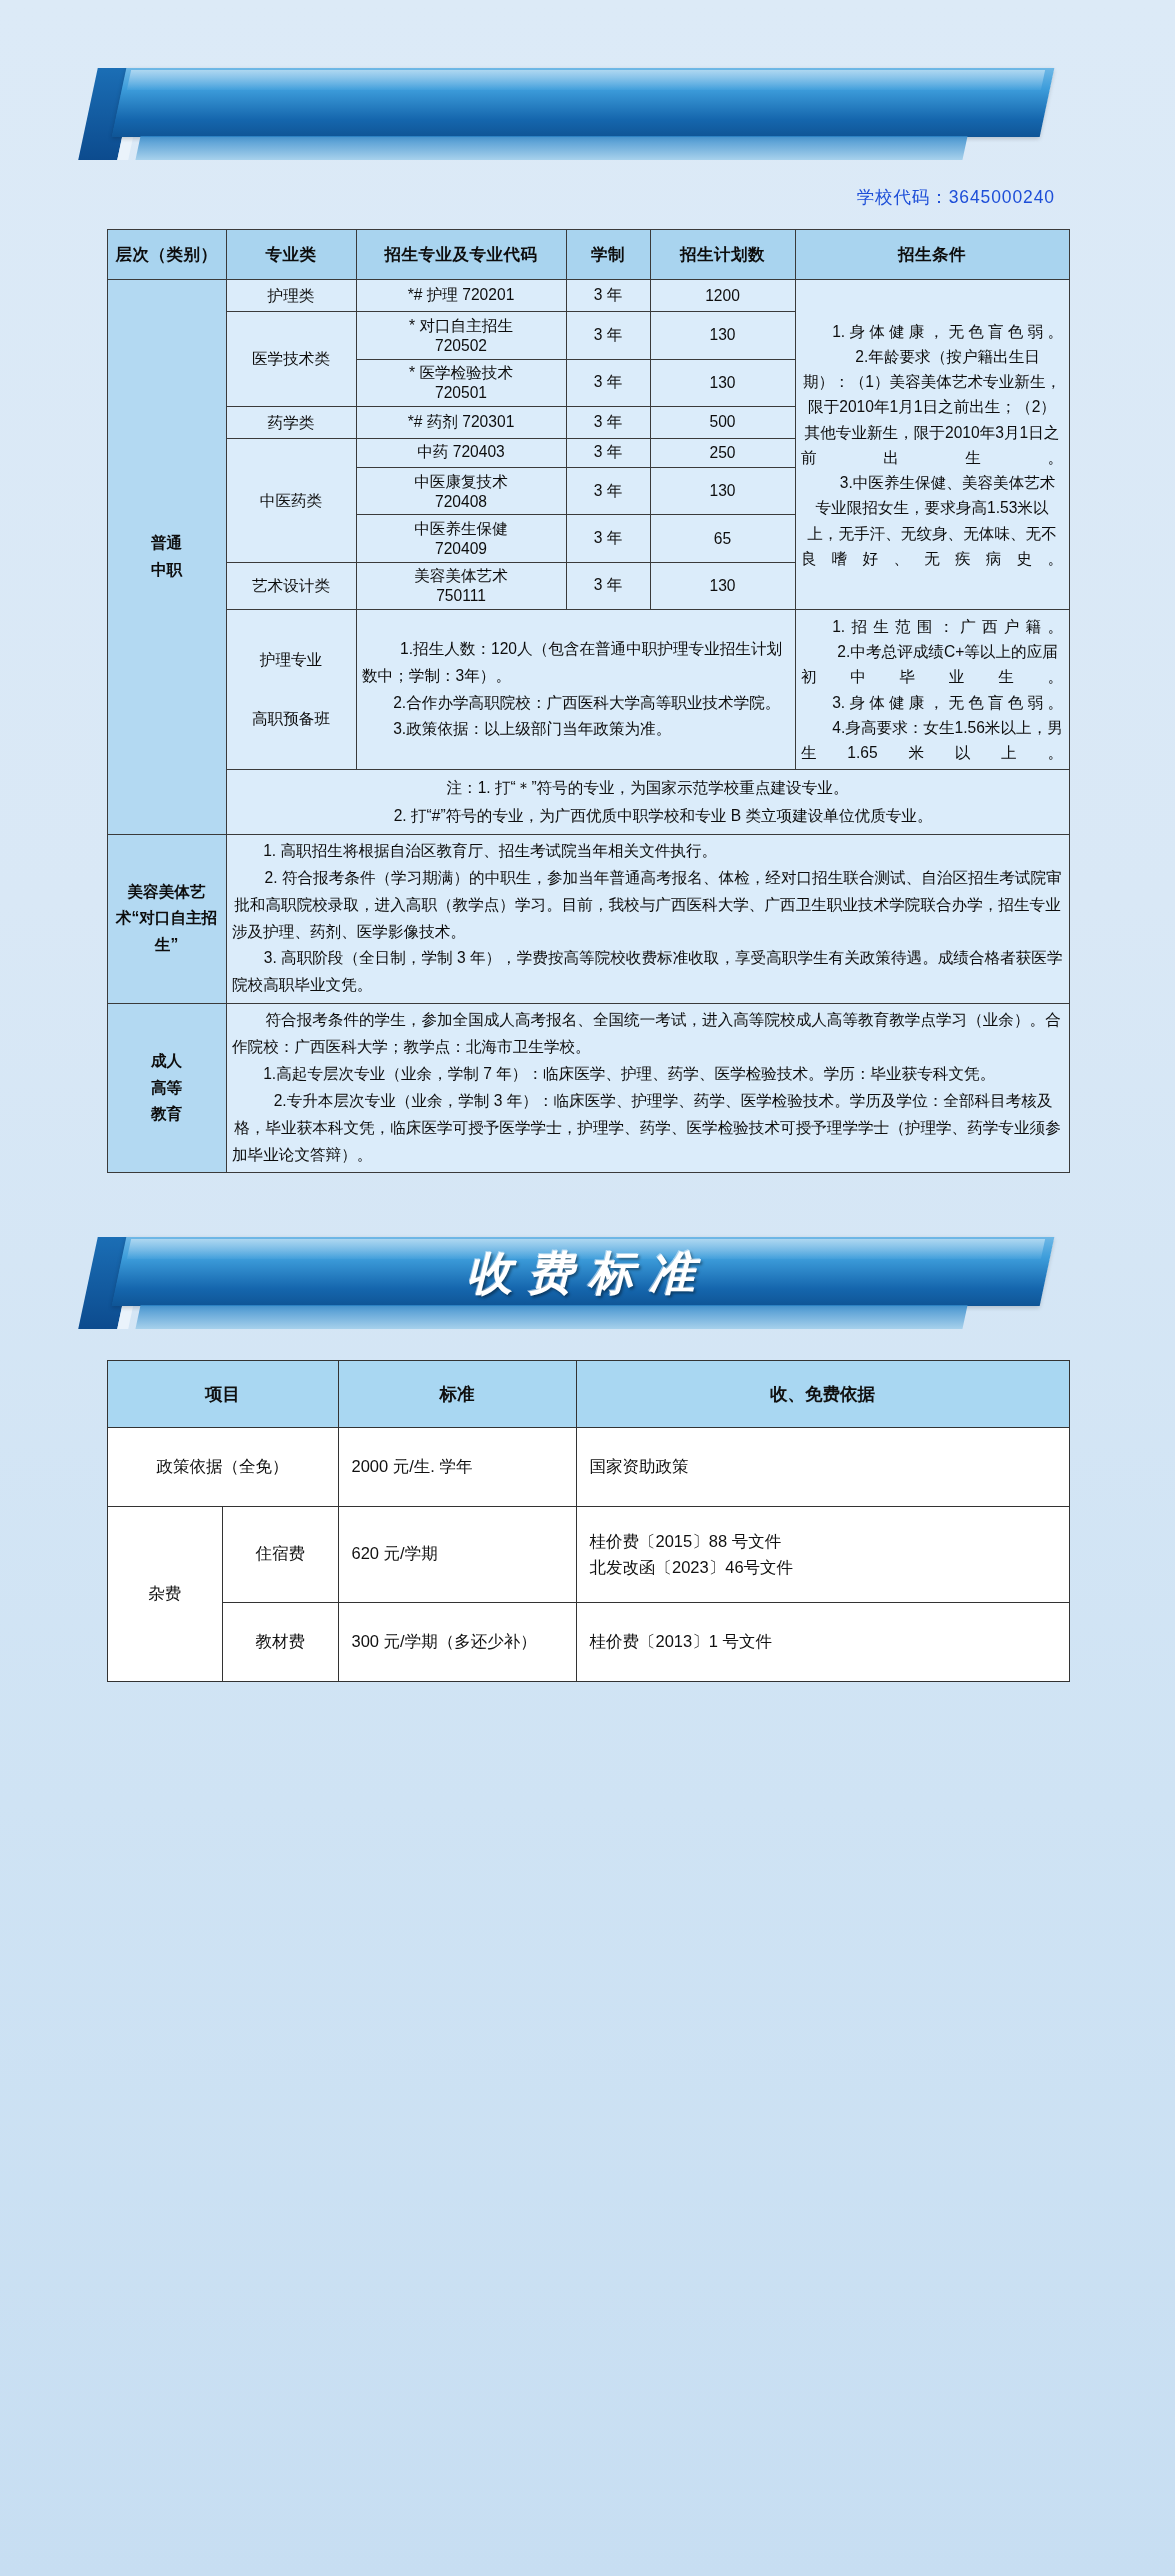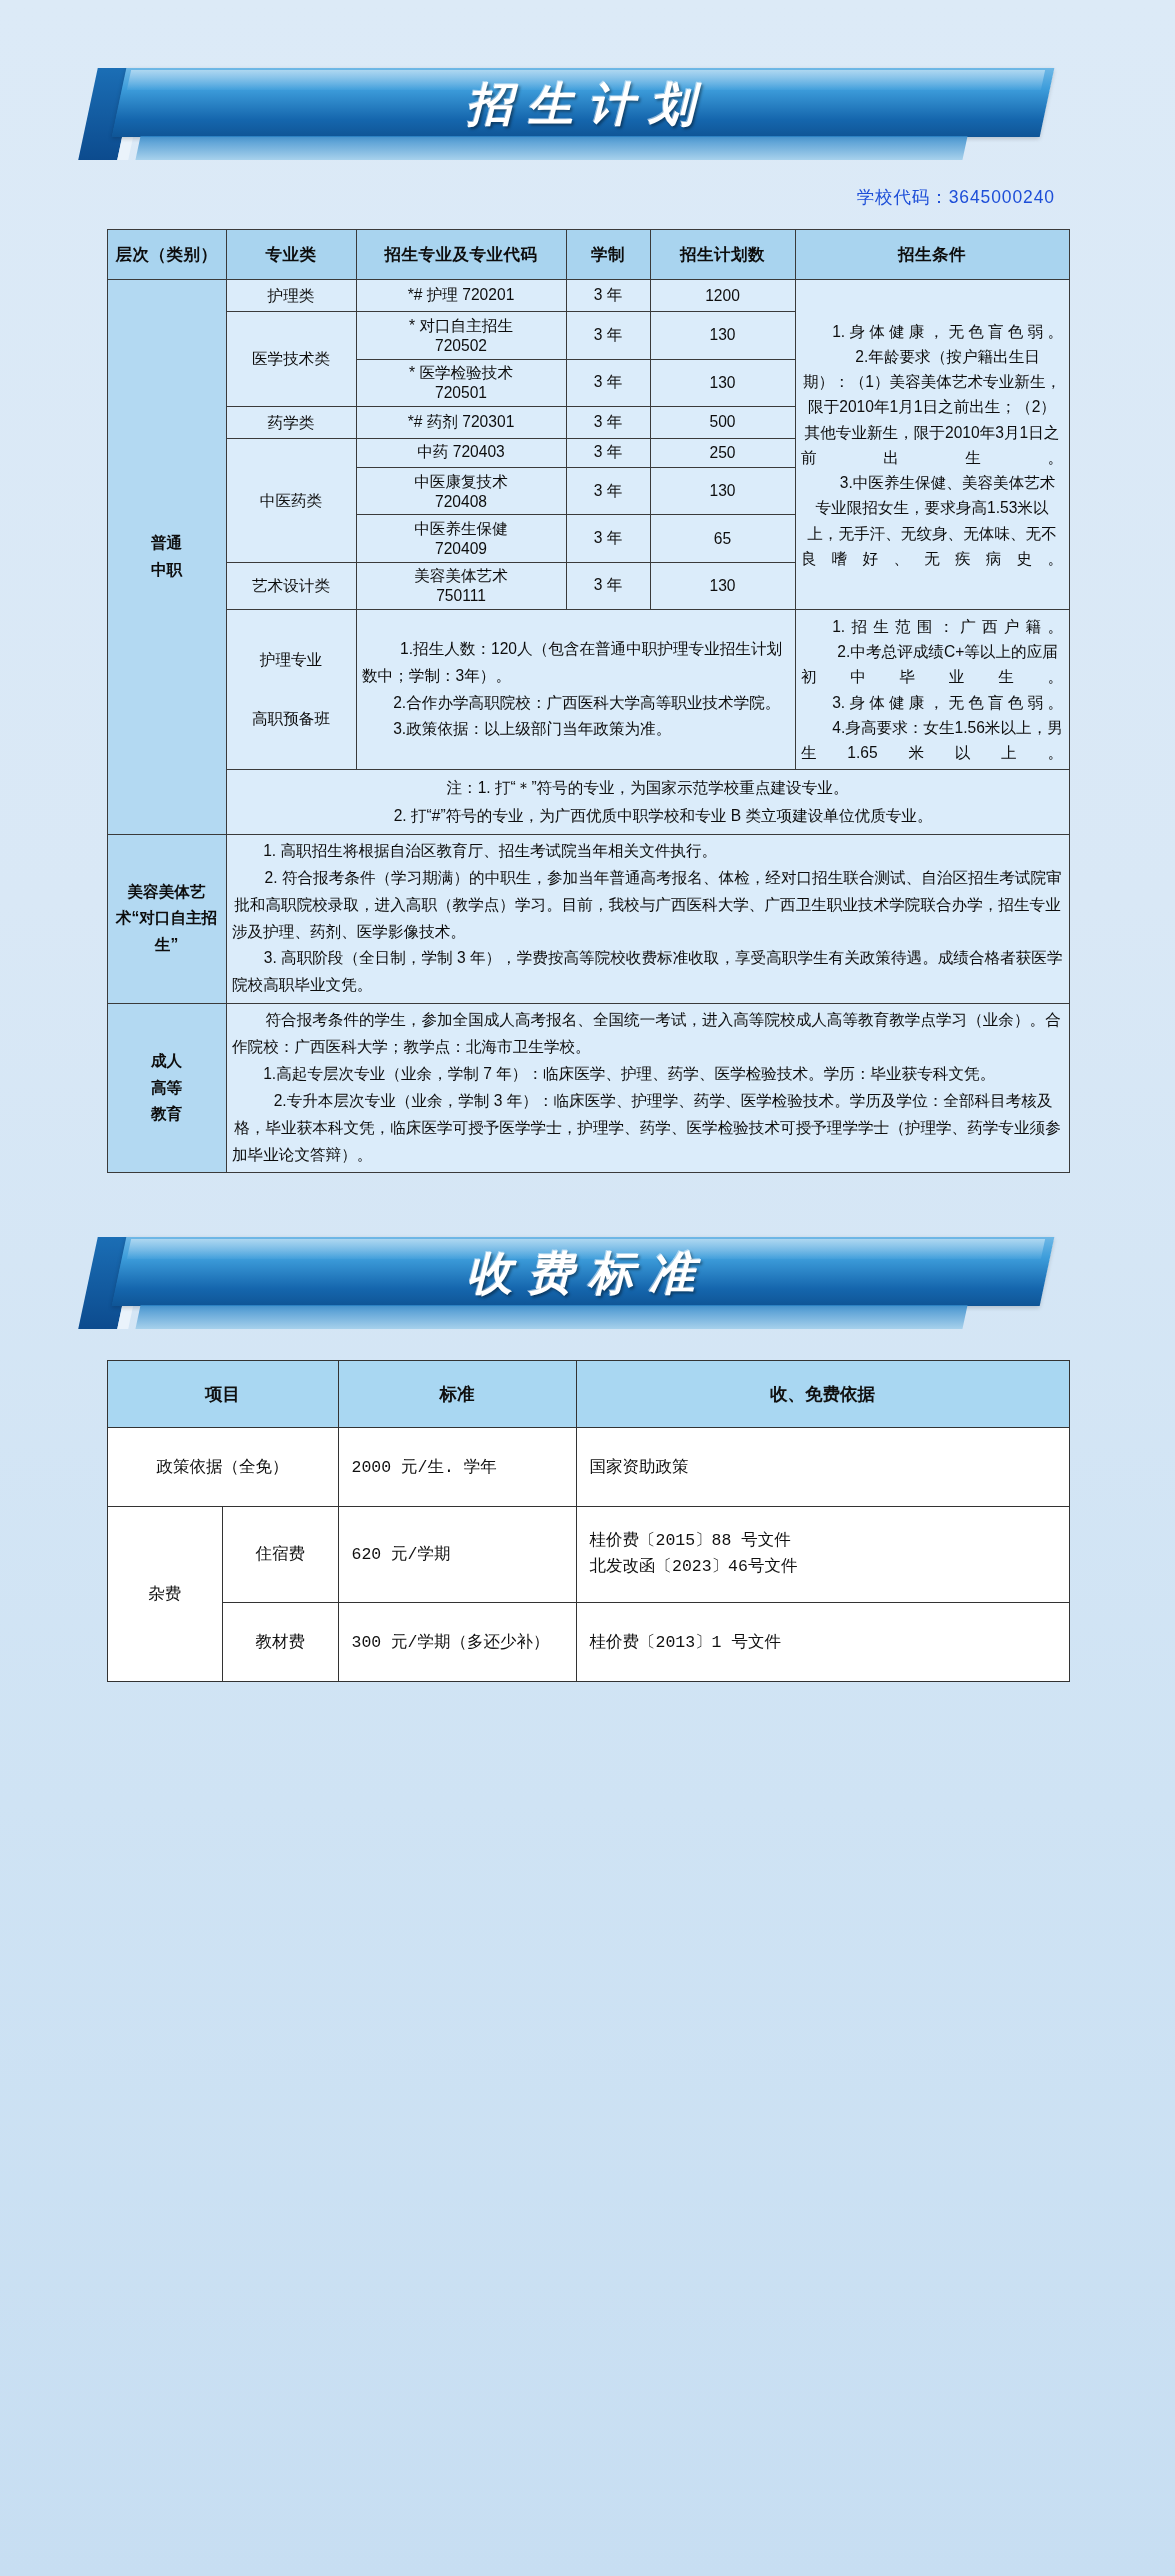--- a/index.html
+++ b/index.html
@@ -179,21 +179,20 @@
     width: 1176px;
     height: 108px;
     margin-top: 53px;
     overflow: hidden;
   }
 
   
   .fee-area {
     margin: 26px auto 0 auto;
     width: 963px;
-    font-family: Liberation Mono, monospace;
   }
   table.fee {
     border-collapse: collapse;
     width: 100%;
     table-layout: fixed;
   }
   table.fee th, table.fee td {
     border: 0.9px solid #333;
     font-size: 16.5px;
     padding: 9.2px 13px;
@@ -214,21 +213,20 @@
 </style>
 </head>
 <body>
 
 <div class="banner-wrap">
   <div class="banner-dark-tab"></div>
   <div class="banner-white-gap"></div>
   <div class="banner-shape"></div>
   <div class="banner-curve-bottom"></div>
   <div class="banner-gloss"></div>
-  <div class="banner-title">招生计划</div>
 </div>
 
 <div class="school-code">学校代码：3645000240</div>
 
 <div class="table-area">
   <table class="plan">
     <thead>
       <tr>
         <th style="width:107px">层次（类别）</th>
         <th style="width:118px">专业类</th>

